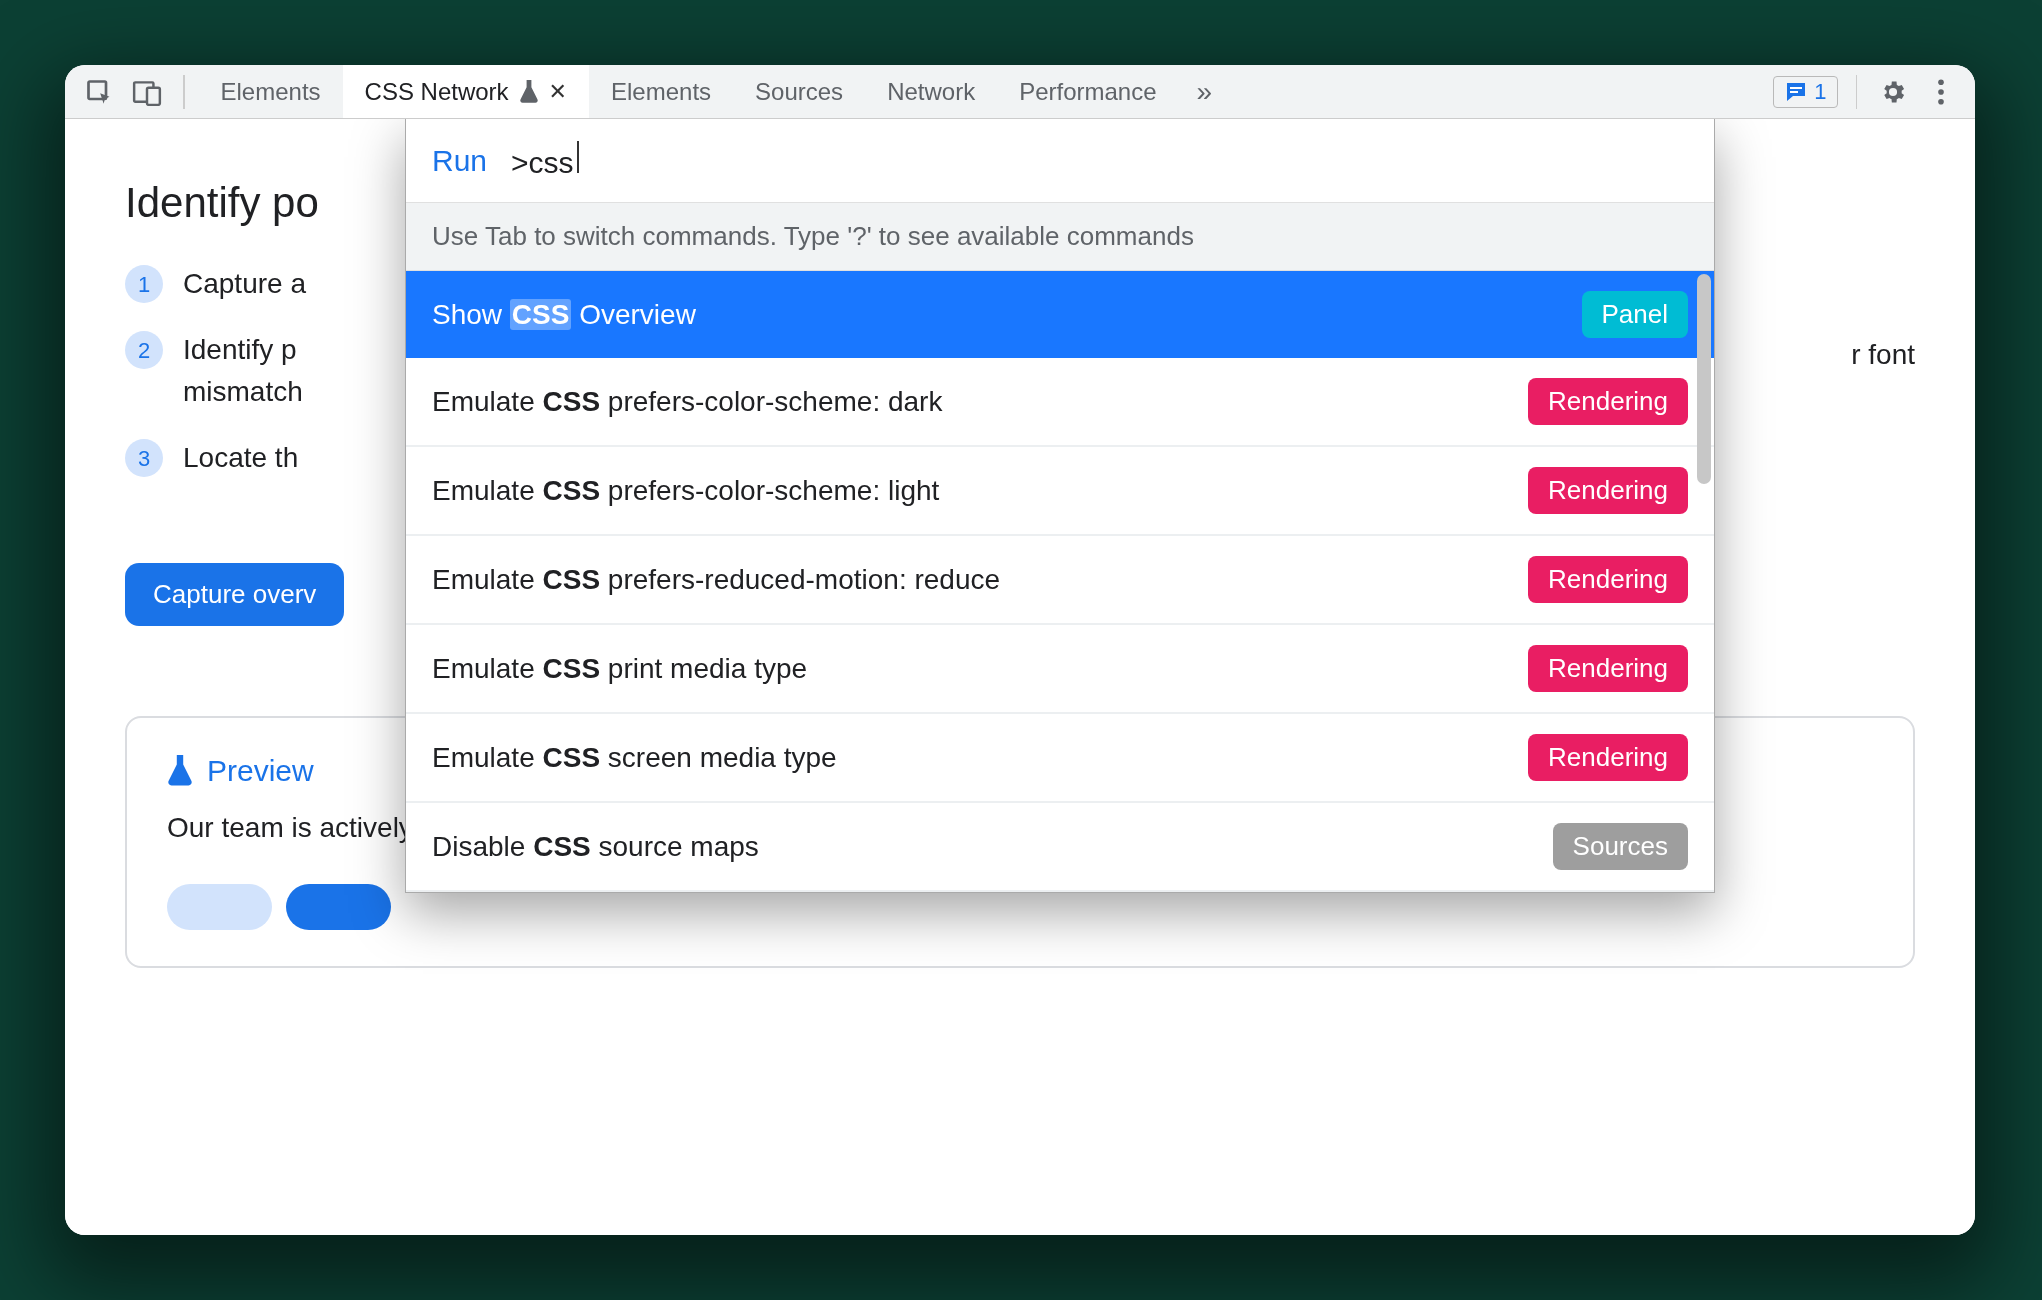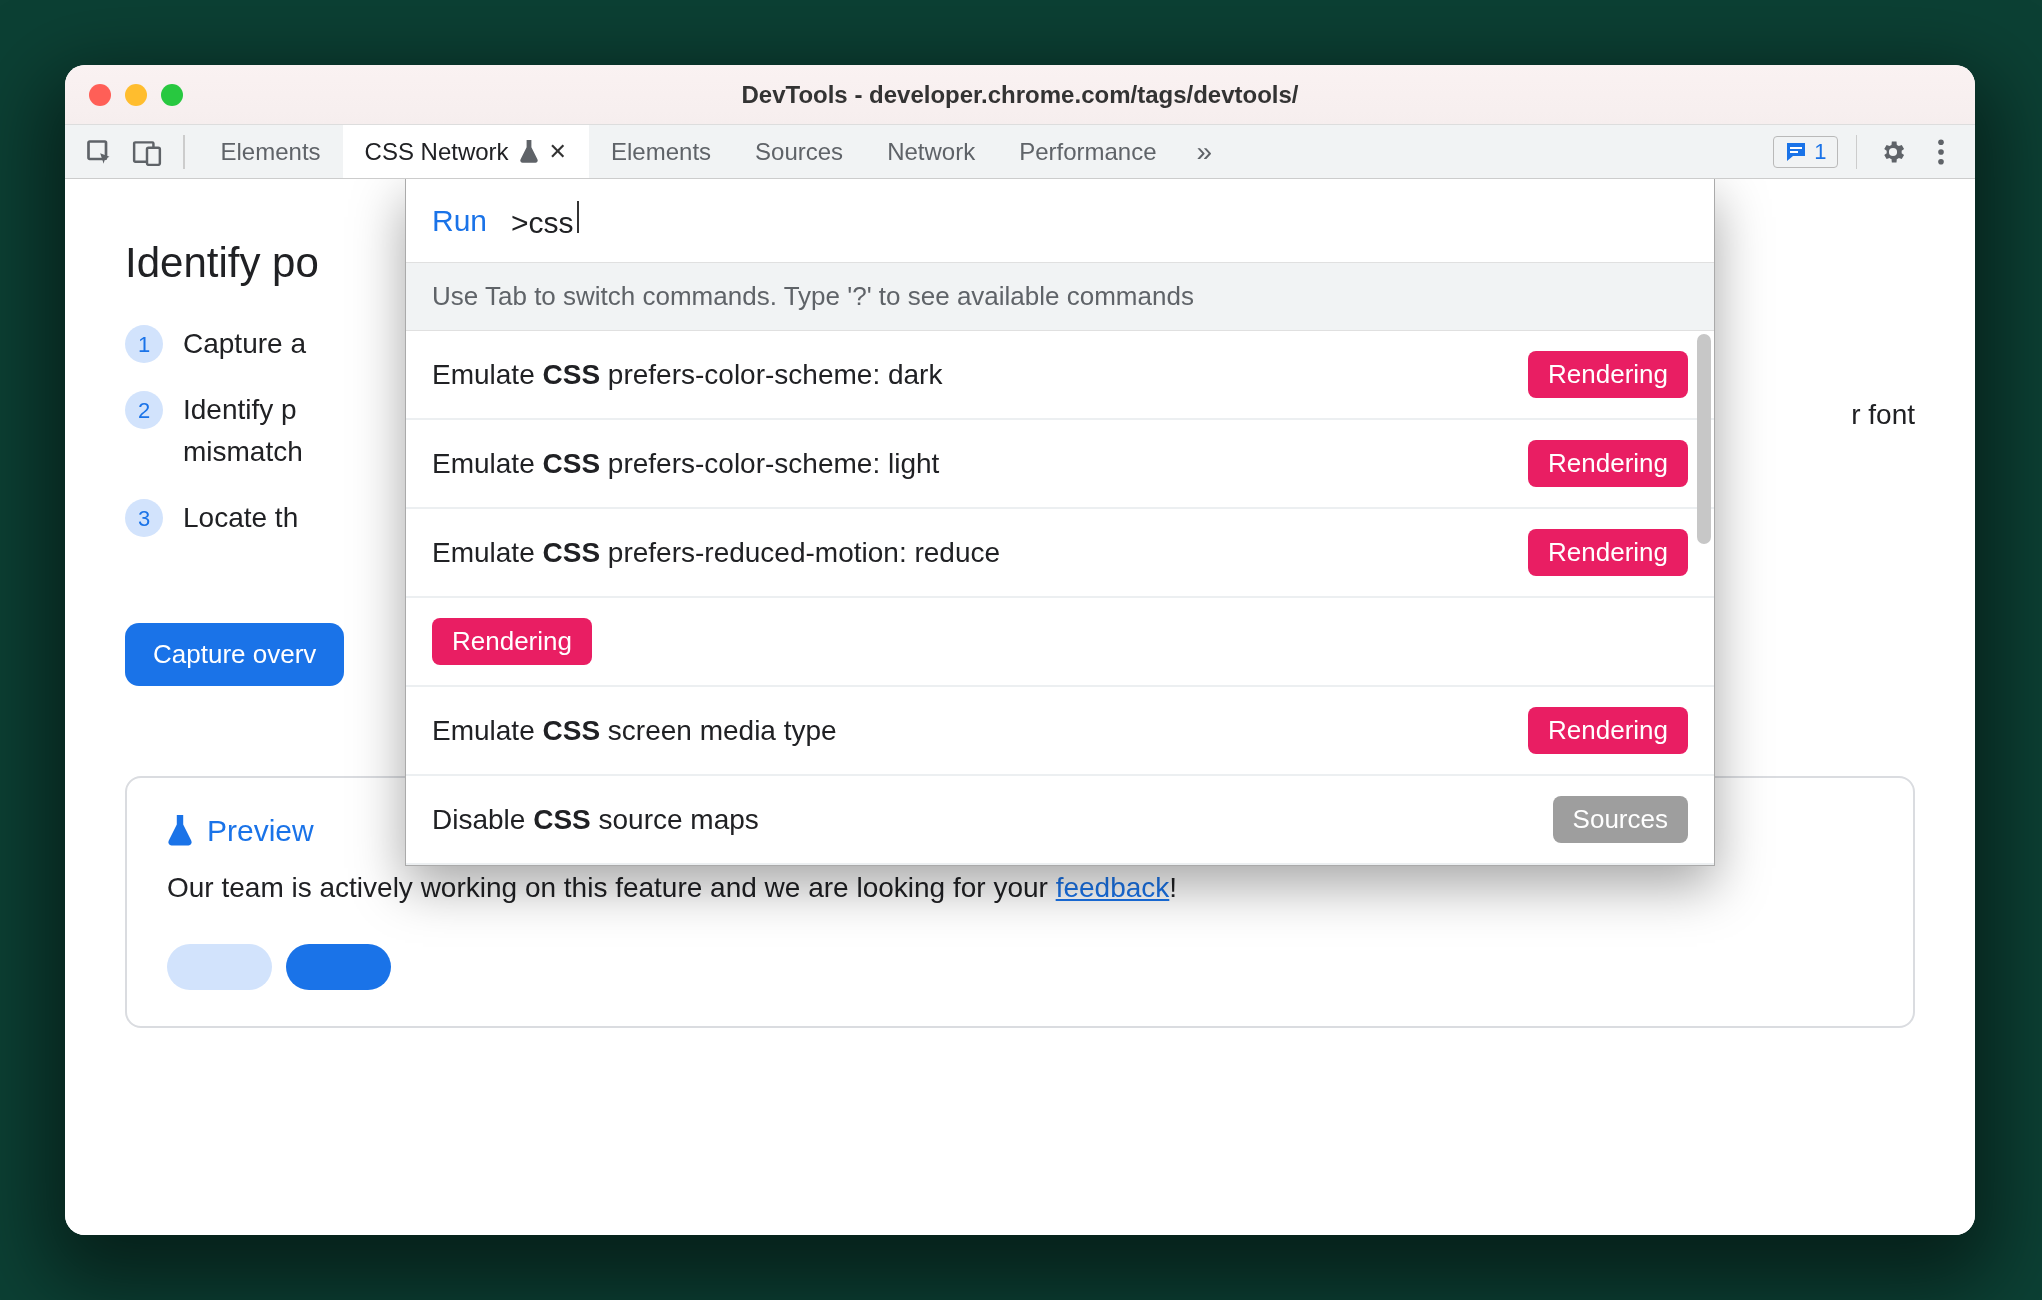--- a/index.html
+++ b/index.html
@@ -253,28 +253,20 @@
     background: #c7c7c7;
     border-radius: 8px;
   }
   svg { display: block; }
 </style>
 </head>
 <body>
 
 <div class="window">
 
-  <div class="titlebar">
-    <div class="traffic-lights">
-      <div class="traffic-light tl-red"></div>
-      <div class="traffic-light tl-yellow"></div>
-      <div class="traffic-light tl-green"></div>
-    </div>
-    <div class="title">DevTools - developer.chrome.com/tags/devtools/</div>
-  </div>
 
   <div class="dt-toolbar">
     <div class="tb-iconbtn">
       <svg width="28" height="28" viewBox="0 0 24 24" fill="none" stroke="#5f6368" stroke-width="2.3">
         <rect x="3" y="3" width="15" height="15" rx="1"></rect>
         <path d="M13 13 L21 16 L17 18 L16 22 Z" fill="#5f6368" stroke="none"></path>
       </svg>
     </div>
     <div class="tb-iconbtn">
       <svg width="30" height="28" viewBox="0 0 28 24" fill="none" stroke="#5f6368" stroke-width="2.3">
@@ -381,33 +373,38 @@
     <div class="cmd-menu">
       <div class="cmd-input-row">
         <span class="cmd-run">Run</span>
         <span>
           <span class="cmd-gt">&gt;</span><span class="cmd-query">css</span><span class="cmd-caret"></span>
         </span>
       </div>
       <div class="cmd-hint">Use Tab to switch commands. Type '?' to see available commands</div>
       <div class="cmd-list" id="cmd-list">
         <div class="cmd-scrollbar"></div>
+      <div class="cmd-item sel">
+            <span class="cmd-label">Show <span class="bold hl">CSS</span> Overview</span>
+            <span class="badge badge-panel">Panel</span>
+          </div>
           <div class="cmd-item">
             <span class="cmd-label">Emulate <span class="bold">CSS</span> prefers-color-scheme: dark</span>
             <span class="badge badge-rendering">Rendering</span>
           </div>
           <div class="cmd-item">
             <span class="cmd-label">Emulate <span class="bold">CSS</span> prefers-color-scheme: light</span>
             <span class="badge badge-rendering">Rendering</span>
           </div>
           <div class="cmd-item">
             <span class="cmd-label">Emulate <span class="bold">CSS</span> prefers-reduced-motion: reduce</span>
             <span class="badge badge-rendering">Rendering</span>
           </div>
           <div class="cmd-item">
+            <span class="cmd-label">Emulate <span class="bold">CSS</span> print media type</span>
             <span class="badge badge-rendering">Rendering</span>
           </div>
           <div class="cmd-item">
             <span class="cmd-label">Emulate <span class="bold">CSS</span> screen media type</span>
             <span class="badge badge-rendering">Rendering</span>
           </div>
           <div class="cmd-item">
             <span class="cmd-label">Disable <span class="bold">CSS</span> source maps</span>
             <span class="badge badge-sources">Sources</span>
           </div>

